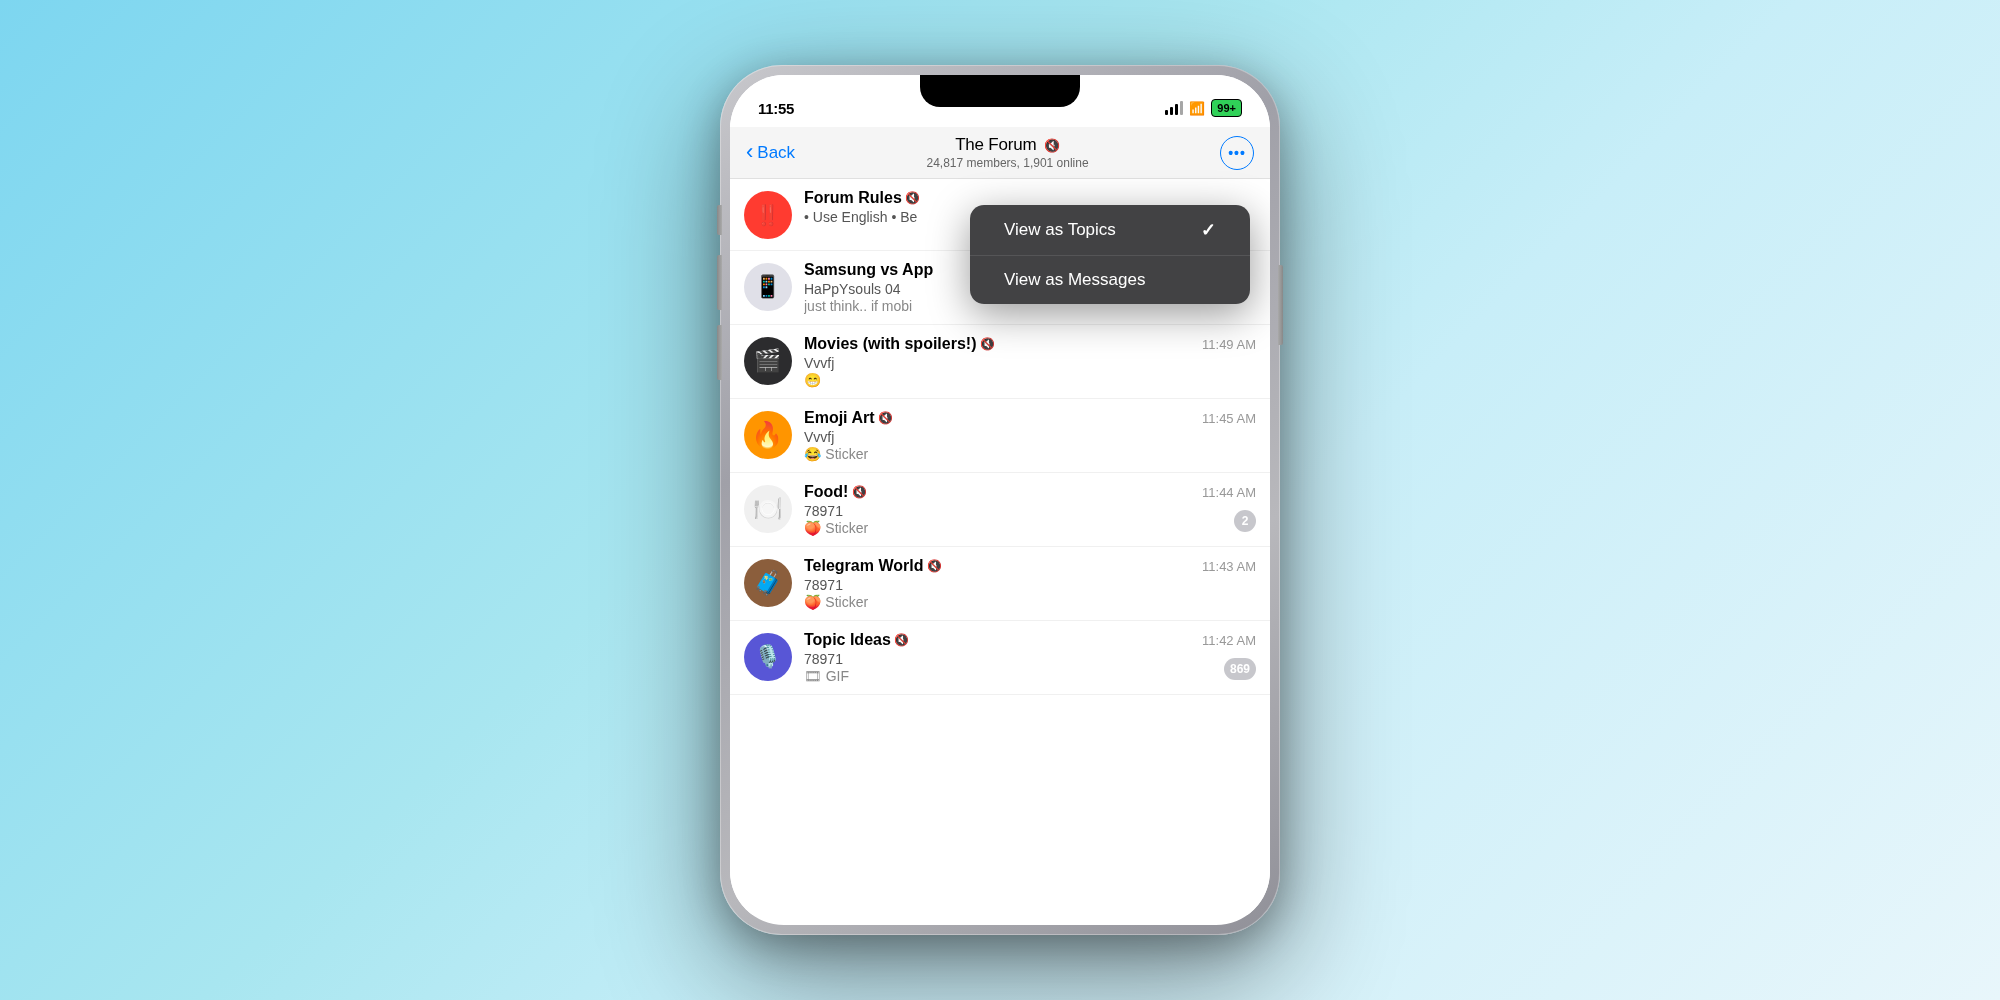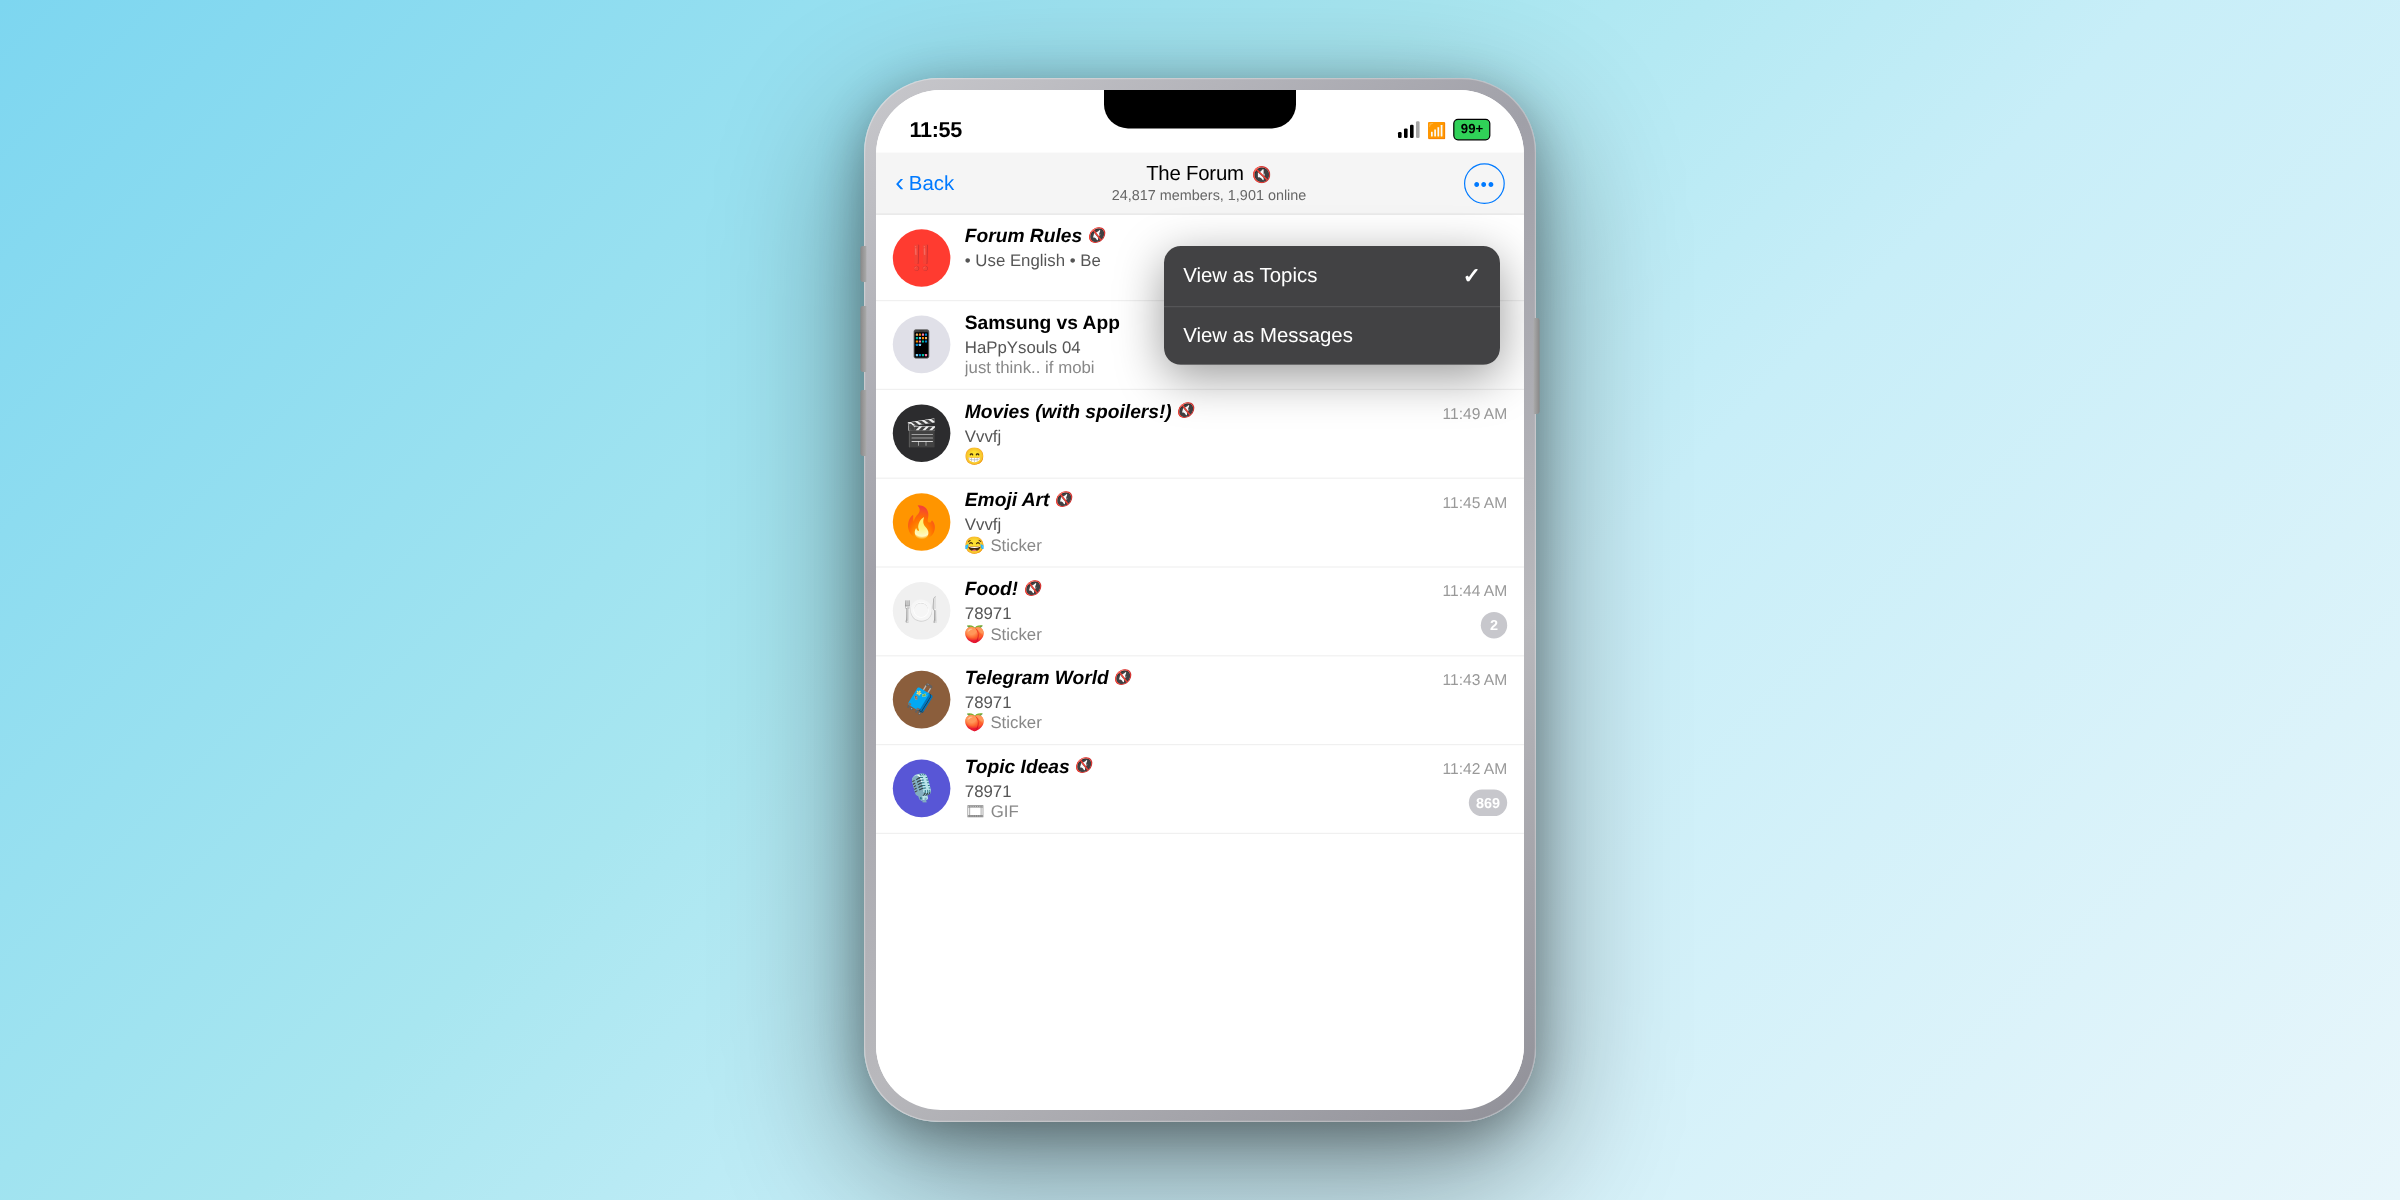--- a/index.html
+++ b/index.html
@@ -55,21 +55,21 @@
       position: relative;
       display: flex;
       align-items: center;
       justify-content: space-between;
       padding: 14px 28px 0;
       height: 52px;
       background: #fff;
       z-index: 50;
     }
     .status-time {
-      font-size: 18px;
+      font-size: 15px;
       font-weight: 600;
       color: #000;
       letter-spacing: -0.3px;
     }
     .status-icons {
       display: flex;
       align-items: center;
       gap: 6px;
     }
     .signal-bars {
@@ -254,21 +254,21 @@
       background: rgba(58, 58, 60, 0.96);
       border-radius: 14px;
       overflow: hidden;
       z-index: 200;
       box-shadow: 0 10px 40px rgba(0,0,0,0.4);
     }
     .menu-item {
       display: flex;
       align-items: center;
       justify-content: space-between;
-      padding: 14px 16px;
+      padding: 14px 34px;
       cursor: pointer;
     }
     .menu-item:not(:last-child) {
       border-bottom: 1px solid rgba(255,255,255,0.1);
     }
     .menu-item-label {
       font-size: 17px;
       color: #ffffff;
       font-weight: 400;
     }
@@ -313,22 +313,21 @@
       position: absolute;
       right: -3px;
       top: 200px;
       width: 5px;
       height: 80px;
       background: linear-gradient(270deg, #888, #aaa);
       border-radius: 0 2px 2px 0;
     }
     .topic-name-row {
       display: flex;
-      align-items: flex-start;
-      font-style: italic;
+      align-items: center;
     }
   </style>
 </head>
 <body>
 
 <div class="phone-wrapper">
   <div class="phone-frame">
 
     <div class="phone-btn-left-top"></div>
     <div class="phone-btn-left-mid1"></div>

